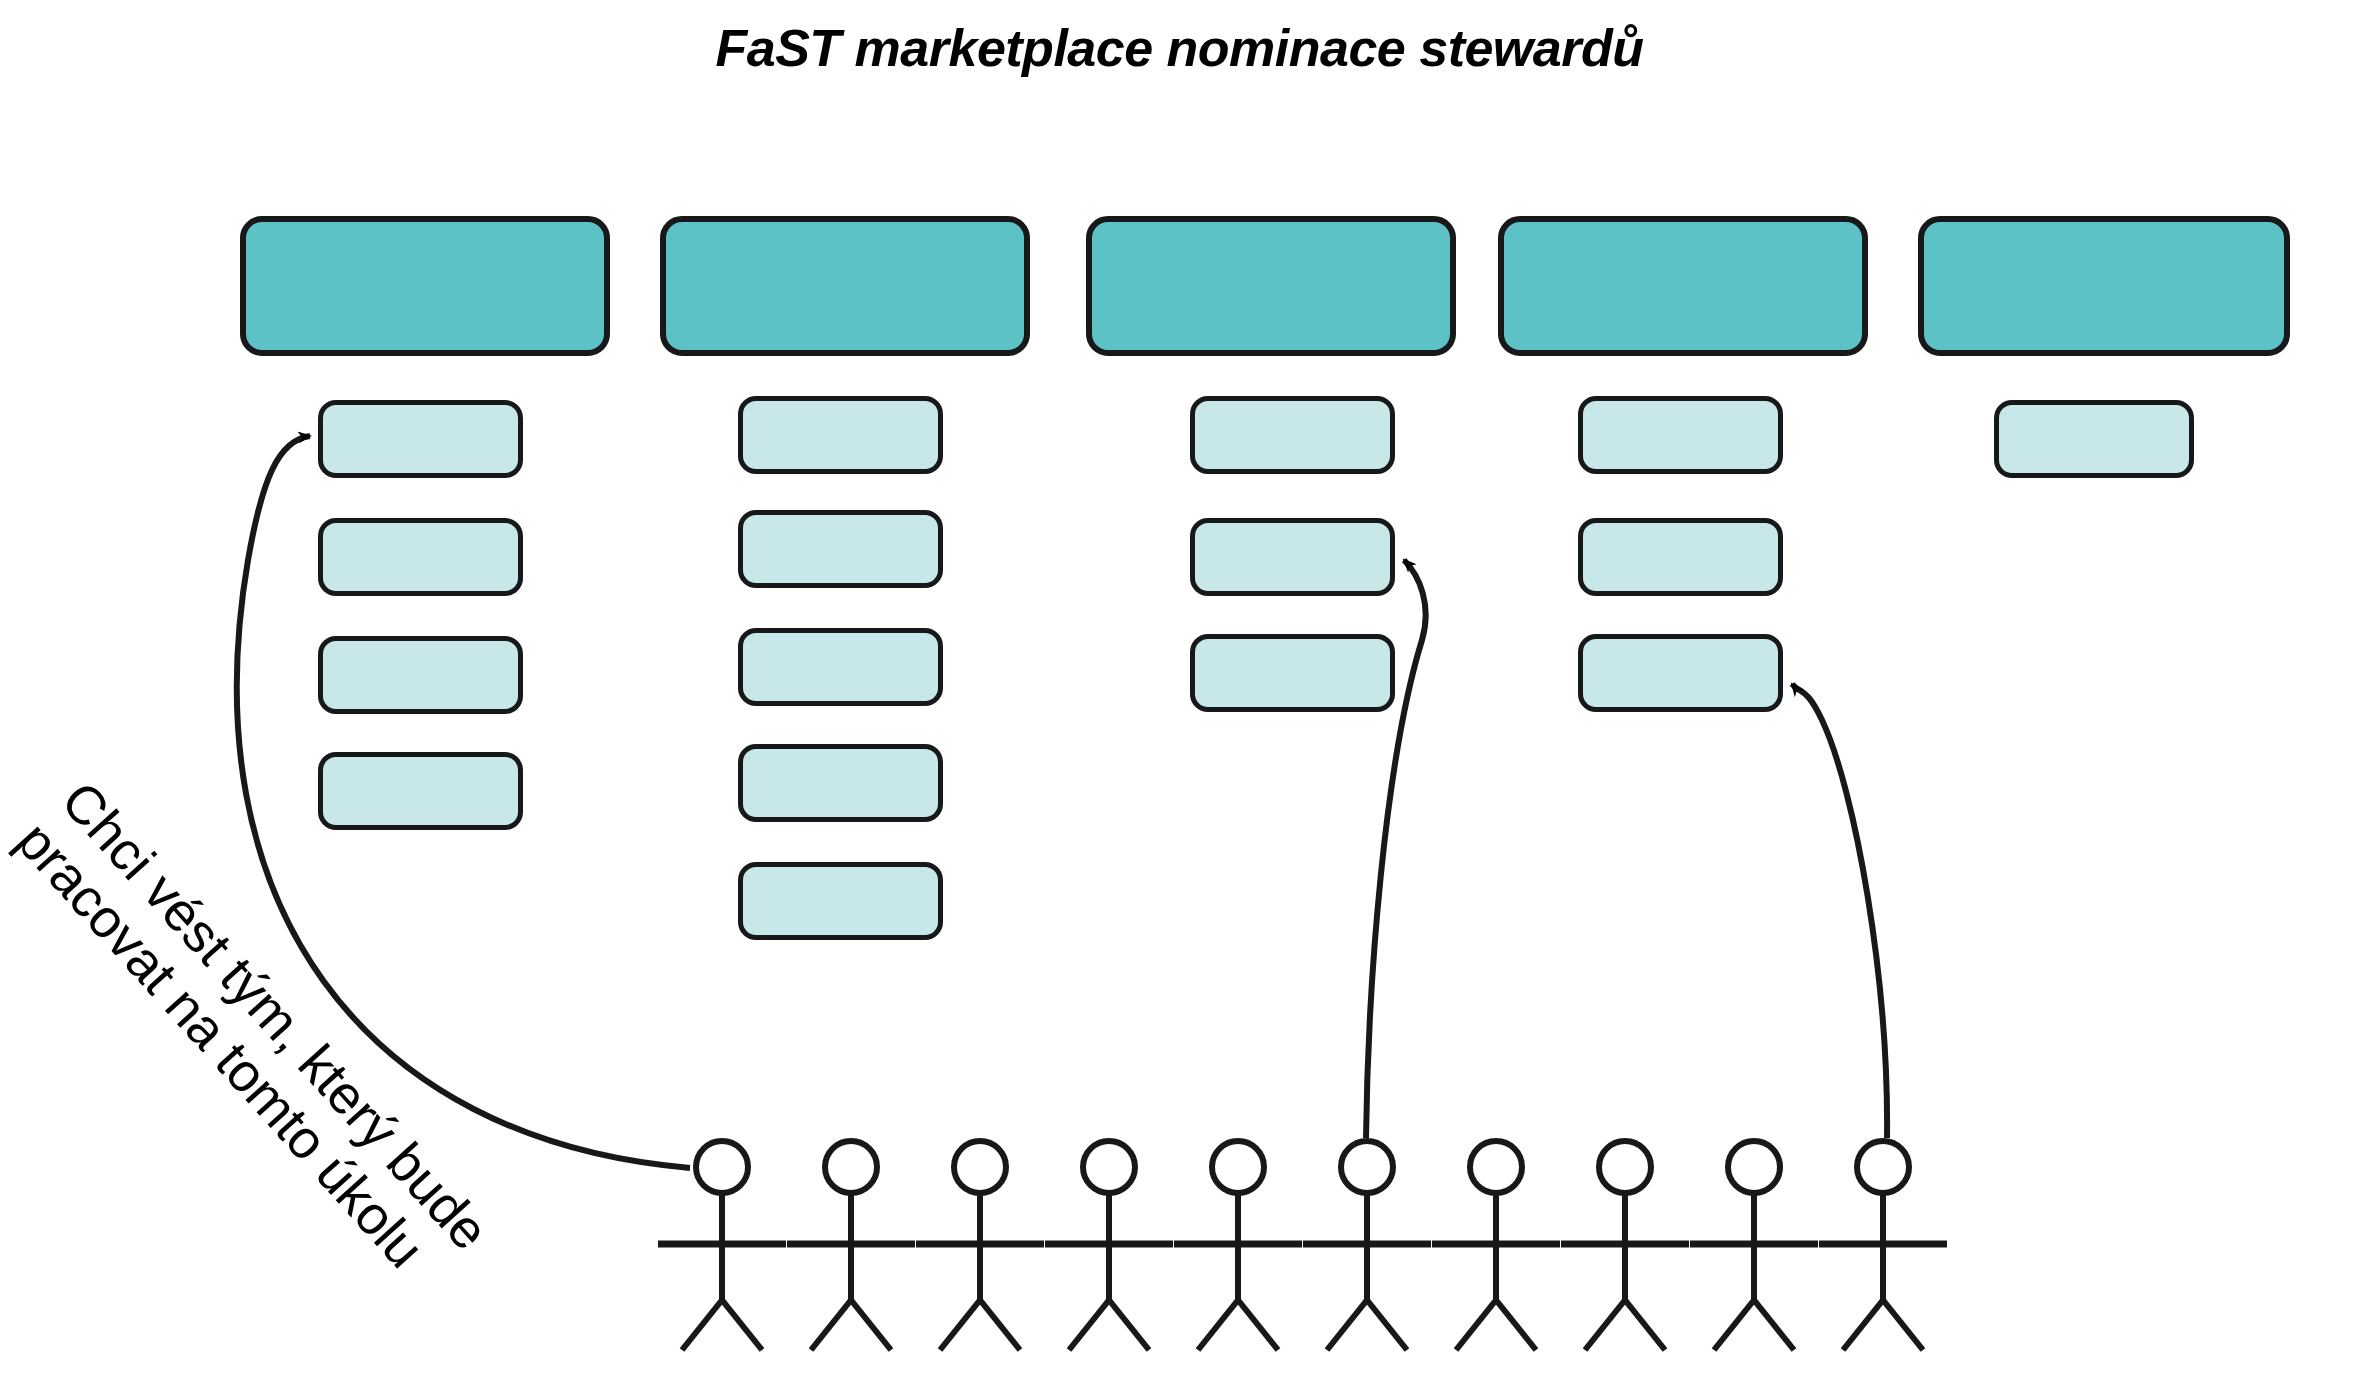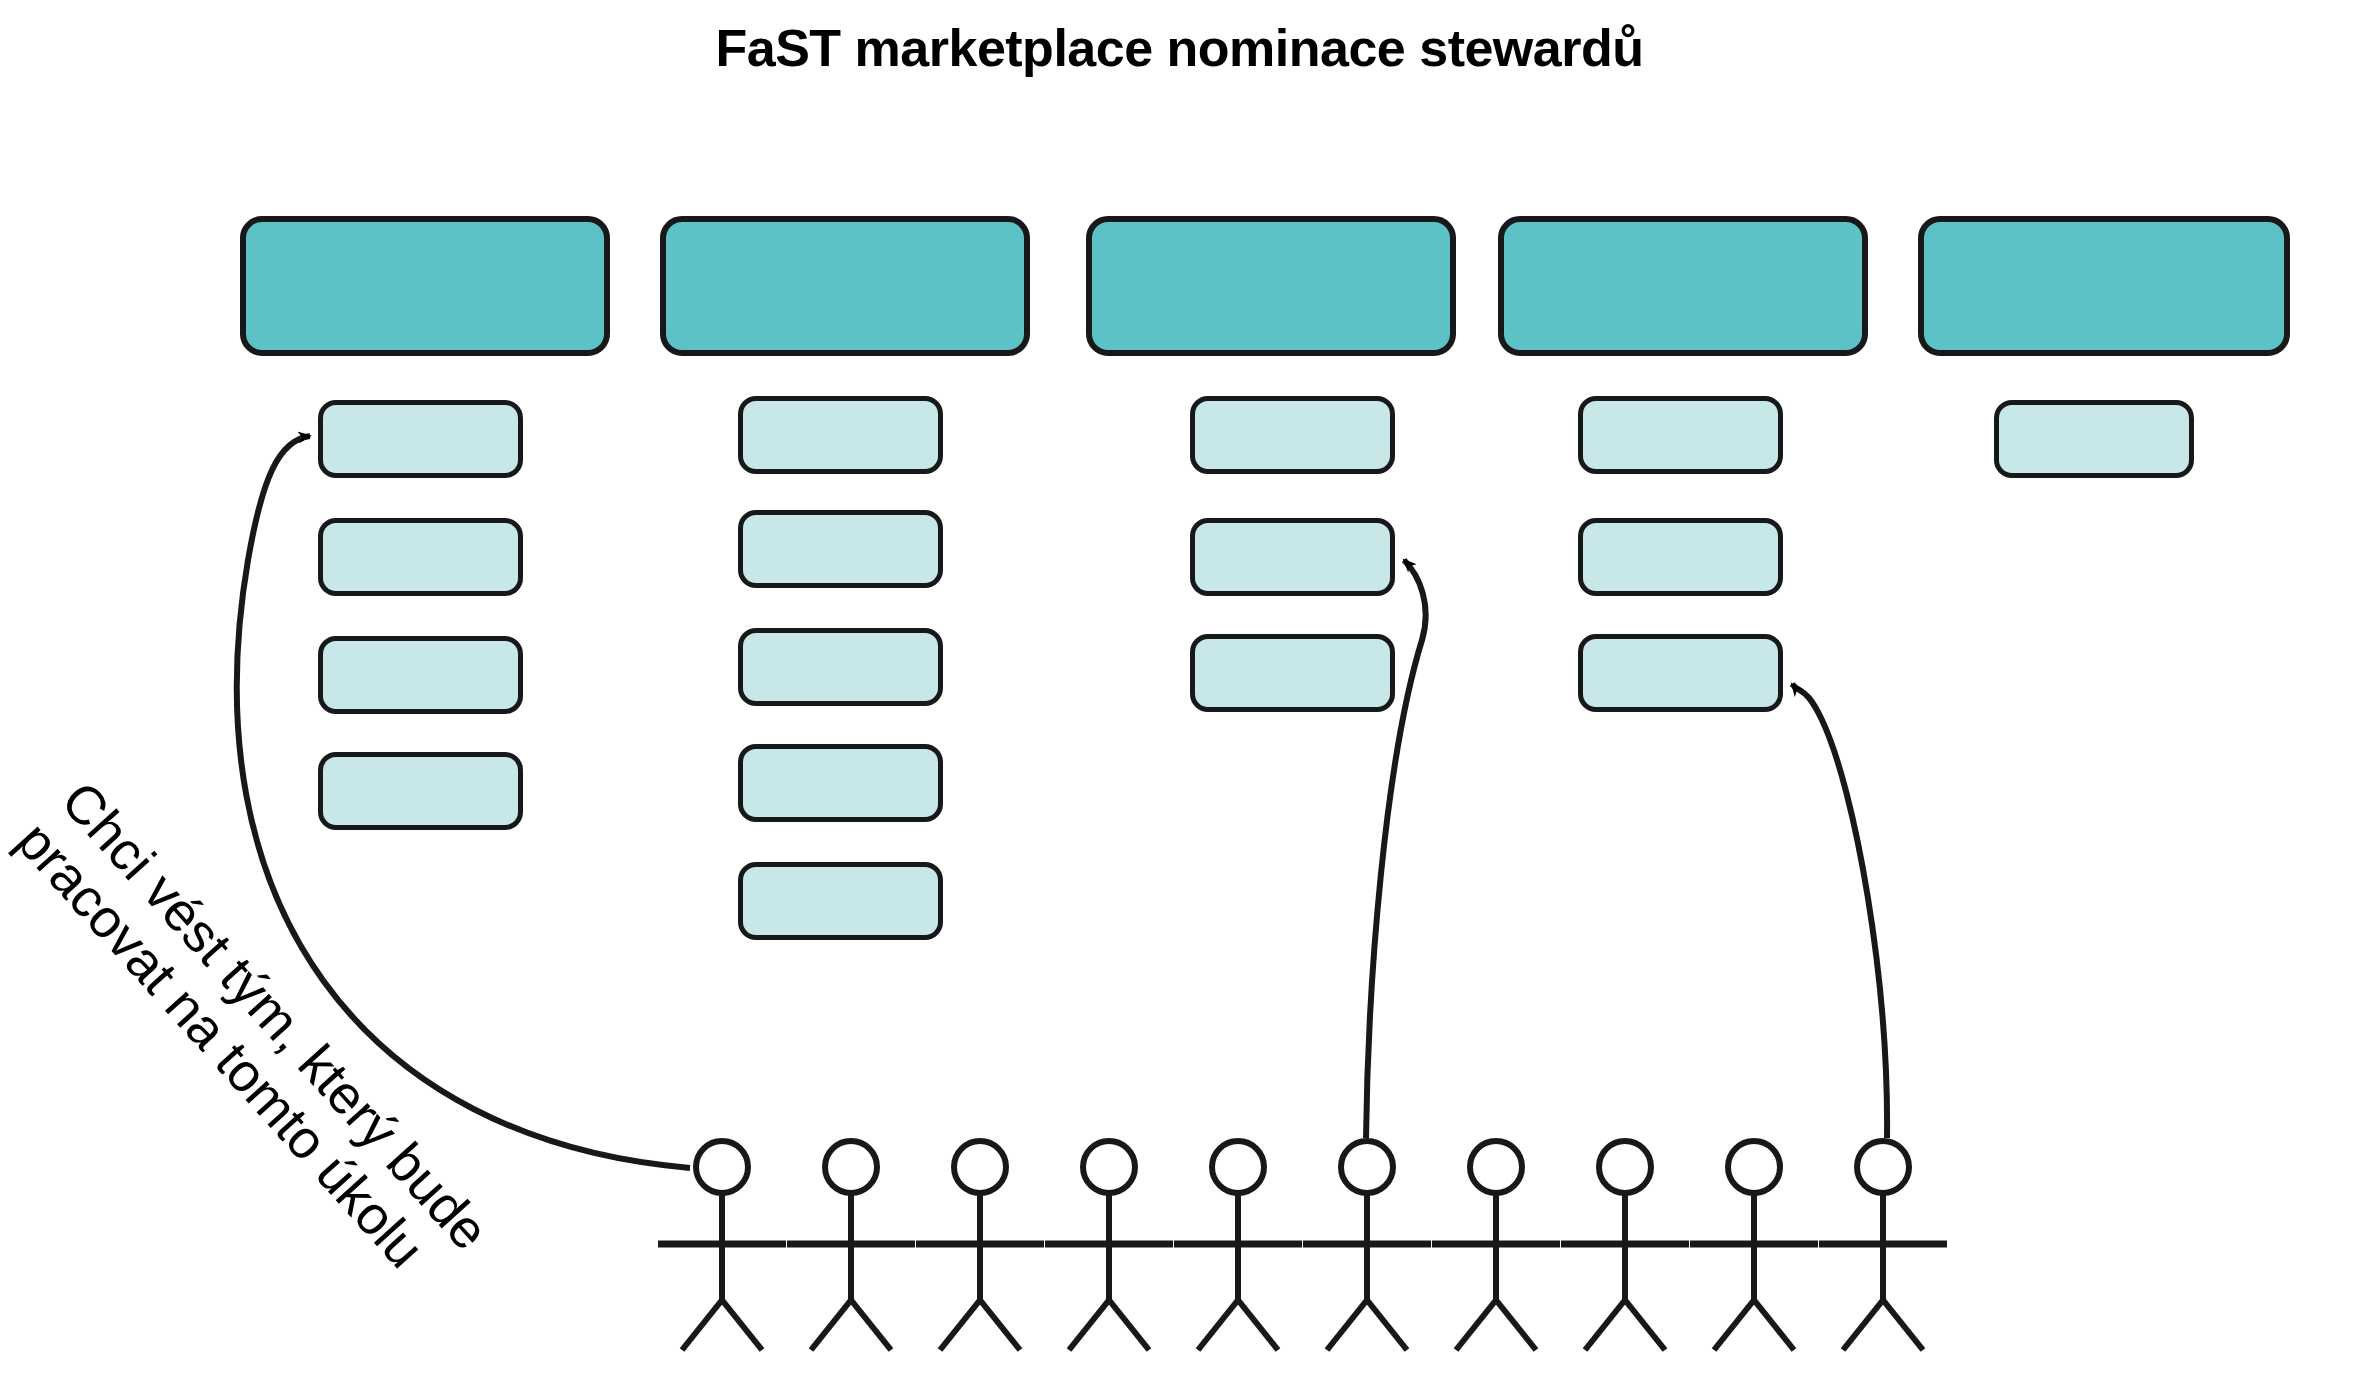--- a/index.html
+++ b/index.html
@@ -23,20 +23,21 @@
     left: 0;
     top: 18px;
     width: 2359px;
     text-align: center;
     font-family: "Liberation Sans", sans-serif;
     font-weight: bold;
     font-size: 52px;
     letter-spacing: -0.5px;
     color: #000000;
     white-space: nowrap;
+    font-style: italic;
   }
   .node {
     position: absolute;
     box-sizing: border-box;
     border: 5px solid #17181a;
     border-radius: 18px;
   }
   .node.header {
     background: #5cc2c6;
     border-radius: 22px;

